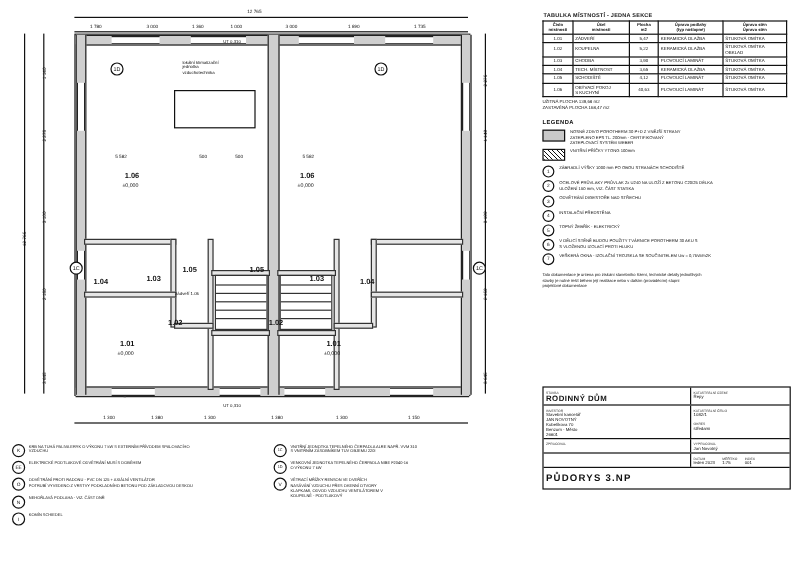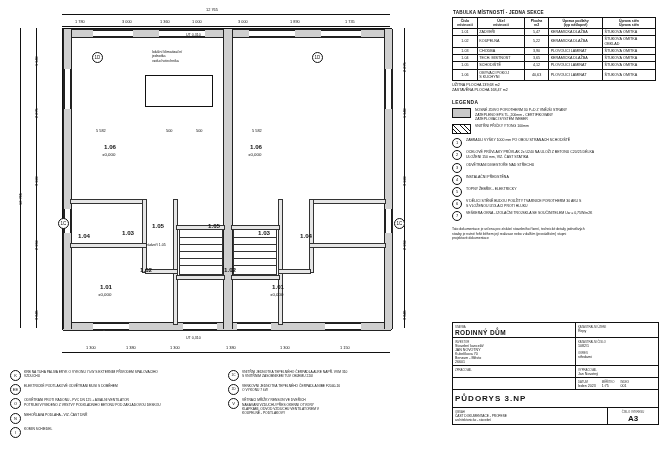--- a/index.html
+++ b/index.html
@@ -374,31 +374,20 @@
           <span class="tb-lbl">INDEX</span>
           <span class="tb-val">001</span>
         </span>
       </div>
     </div>
     <div class="tb-row">
       <div class="tb-c" style="flex:1;padding:4px 2px;">
         <span class="tb-huge">PŮDORYS 3.NP</span>
       </div>
     </div>
-    <div class="tb-row">
-      <div class="tb-c" style="width:150px;">
-        <span class="tb-lbl">OBSAH</span>
-        <span class="tb-val" style="font-size:3.2px;white-space:pre-line;">ČÁST DOKUMENTACE - PROFESE
-architektonicko - stavební</span>
-      </div>
-      <div class="tb-c" style="flex:1;text-align:center;">
-        <span class="tb-lbl">ČÍSLO VÝKRESU</span>
-        <span style="font-size:8px;font-weight:bold;">A3</span>
-      </div>
-    </div>
   </div>
 
   <div class="bottom">
     <div class="bn-col" style="left:0;top:0;width:210px;">
       <div class="bn-item">
         <div class="bn-k">K</div>
         <div class="bn-t" style="white-space:pre-line;">KRB NA TUHÁ PALIVA  ERYK O VÝKONU 7 kW S EXTERNÍM PŘÍVODEM SPALOVACÍHO
 VZDUCHU</div>
       </div>
       <div class="bn-item">

